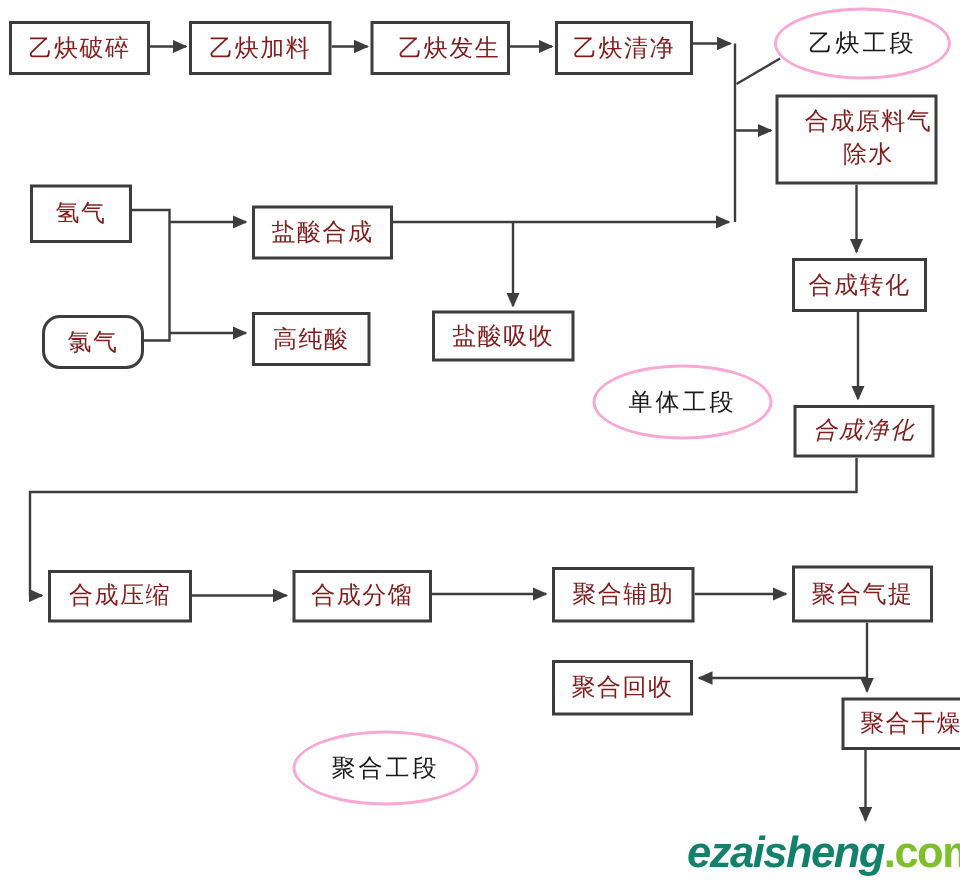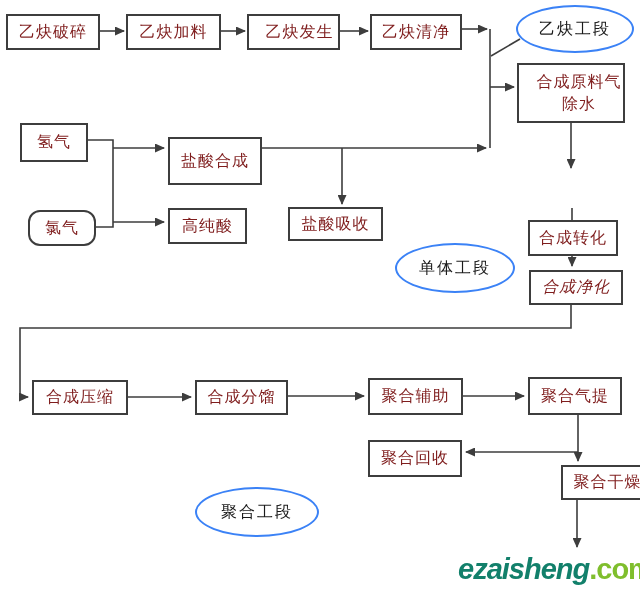--- a/index.html
+++ b/index.html
@@ -27,21 +27,21 @@
     z-index: 2;
   }
   .node.multiline {
     flex-direction: column;
     line-height: 1.35;
     white-space: normal;
   }
   .ellipse {
     position: absolute;
     box-sizing: border-box;
-    border: 2px solid #3b82f6;
+    border: 2px solid #f9a8d4;
     border-radius: 50%;
     background: #ffffff;
     display: flex;
     align-items: center;
     justify-content: center;
     font-size: 16px;
     color: #1a1a1a;
     letter-spacing: 2px;
     z-index: 2;
   }
@@ -100,25 +100,25 @@
   <div class="node" style="left:370px; top:14px; width:92px; height:36px;">乙炔清净</div>
   <div class="ellipse" style="left:516px; top:5px; width:118px; height:48px;">乙炔工段</div>
 
   <div class="node multiline" style="left:517px; top:63px; width:108px; height:60px;padding-left:16px;">
     <span>合成原料气</span>
     <span>除水</span>
   </div>
 
   <div class="node" style="left:20px; top:123px; width:68px; height:39px;">氢气</div>
   <div class="node" style="left:28px; top:210px; width:68px; height:36px;border-radius:12px;">氯气</div>
-  <div class="node" style="left:168px; top:137px; width:94px; height:48px;">盐酸合成</div>
+  <div class="node" style="left:168px; top:137px; width:94px; height:36px;">盐酸合成</div>
   <div class="node" style="left:168px; top:208px; width:79px; height:36px;">高纯酸</div>
   <div class="node" style="left:288px; top:207px; width:95px; height:34px;">盐酸吸收</div>
 
-  <div class="node" style="left:528px; top:172px; width:90px; height:36px;margin-top:48px;">合成转化</div>
+  <div class="node" style="left:528px; top:172px; width:90px; height:36px;">合成转化</div>
   <div class="node" style="left:529px; top:270px; width:94px; height:35px;font-style:italic;">合成净化</div>
   <div class="ellipse" style="left:395px; top:243px; width:120px; height:50px;">单体工段</div>
 
   <div class="node" style="left:32px; top:380px; width:96px; height:35px;">合成压缩</div>
   <div class="node" style="left:195px; top:380px; width:93px; height:35px;">合成分馏</div>
   <div class="node" style="left:368px; top:378px; width:95px; height:37px;">聚合辅助</div>
   <div class="node" style="left:528px; top:377px; width:94px; height:38px;">聚合气提</div>
   <div class="node" style="left:368px; top:440px; width:94px; height:37px;">聚合回收</div>
   <div class="node" style="left:530px; top:465px; width:93px; height:35px;margin-left:31px;">聚合干燥</div>
   <div class="ellipse" style="left:195px; top:487px; width:124px; height:50px;">聚合工段</div>

